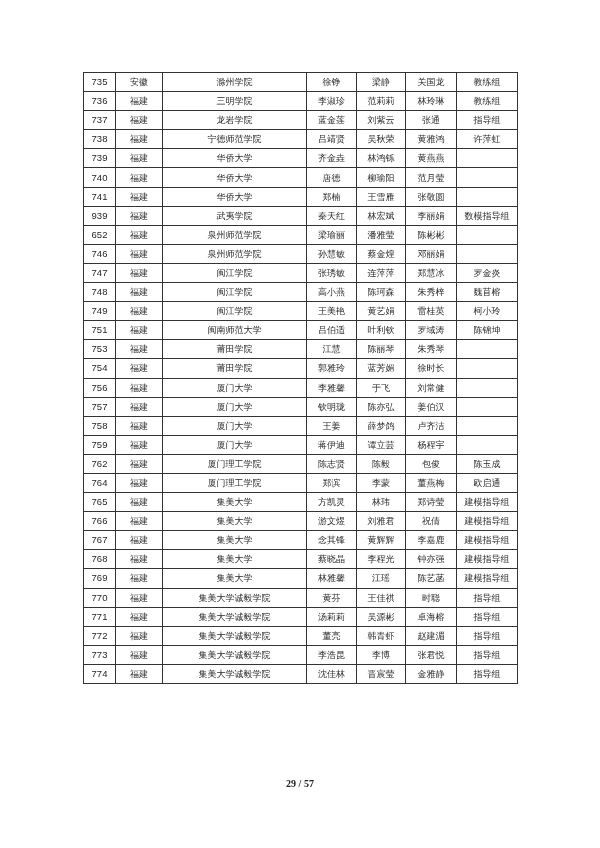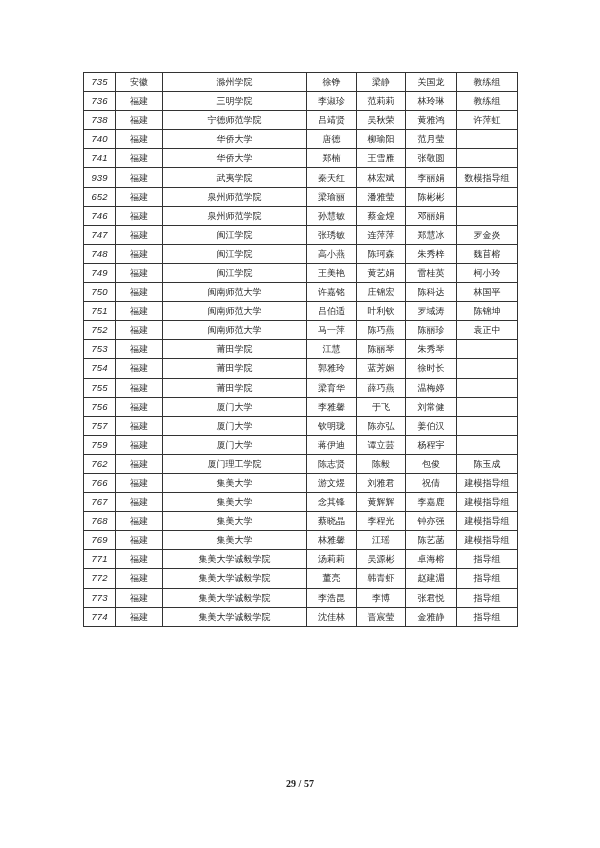--- a/index.html
+++ b/index.html
@@ -33,21 +33,20 @@
       font-size: 9px;
       line-height: 18px;
       white-space: nowrap;
       overflow: hidden;
       color: #2a2a2a;
     }
     .page-table td.c-no {
       font-family: "Liberation Sans", sans-serif;
       font-size: 9.5px;
       color: #1f1f1f;
-      font-style: italic;
     }
     .col-no { width: 32px; }
     .col-prov { width: 47px; }
     .col-school { width: 144px; }
     .col-m1 { width: 50px; }
     .col-m2 { width: 49px; }
     .col-m3 { width: 51px; }
     .col-adv { width: 61px; }
     .page-footer {
       position: absolute;
@@ -87,29 +86,47 @@
       <tr>
         <td class="c-no">736</td>
         <td>福建</td>
         <td>三明学院</td>
         <td>李淑珍</td>
         <td>范莉莉</td>
         <td>林玲琳</td>
         <td>教练组</td>
       </tr>
       <tr>
+        <td class="c-no">737</td>
+        <td>福建</td>
+        <td>龙岩学院</td>
+        <td>蓝金莲</td>
+        <td>刘紫云</td>
+        <td>张通</td>
+        <td>指导组</td>
+      </tr>
+      <tr>
         <td class="c-no">738</td>
         <td>福建</td>
         <td>宁德师范学院</td>
         <td>吕靖贤</td>
         <td>吴秋荣</td>
         <td>黄雅鸿</td>
         <td>许萍虹</td>
       </tr>
       <tr>
+        <td class="c-no">739</td>
+        <td>福建</td>
+        <td>华侨大学</td>
+        <td>齐金垚</td>
+        <td>林鸿铄</td>
+        <td>黄燕燕</td>
+        <td></td>
+      </tr>
+      <tr>
         <td class="c-no">740</td>
         <td>福建</td>
         <td>华侨大学</td>
         <td>唐德</td>
         <td>柳瑜阳</td>
         <td>范月莹</td>
         <td></td>
       </tr>
       <tr>
         <td class="c-no">741</td>
@@ -168,89 +185,71 @@
       <tr>
         <td class="c-no">749</td>
         <td>福建</td>
         <td>闽江学院</td>
         <td>王美艳</td>
         <td>黄艺娟</td>
         <td>雷桂英</td>
         <td>柯小玲</td>
       </tr>
       <tr>
-        <td class="c-no">750</td>
-        <td>福建</td>
-        <td>闽南师范大学</td>
-        <td>许嘉铭</td>
-        <td>庄锦宏</td>
-        <td>陈科达</td>
-        <td>林国平</td>
-      </tr>
-      <tr>
         <td class="c-no">751</td>
         <td>福建</td>
         <td>闽南师范大学</td>
         <td>吕伯适</td>
         <td>叶利钦</td>
         <td>罗域涛</td>
         <td>陈锦坤</td>
       </tr>
       <tr>
-        <td class="c-no">752</td>
-        <td>福建</td>
-        <td>闽南师范大学</td>
-        <td>马一萍</td>
-        <td>陈巧燕</td>
-        <td>陈丽珍</td>
-        <td>袁正中</td>
-      </tr>
-      <tr>
         <td class="c-no">753</td>
         <td>福建</td>
         <td>莆田学院</td>
         <td>江慧</td>
         <td>陈丽琴</td>
         <td>朱秀琴</td>
         <td></td>
       </tr>
       <tr>
         <td class="c-no">754</td>
         <td>福建</td>
         <td>莆田学院</td>
         <td>郭雅玲</td>
         <td>蓝芳媚</td>
         <td>徐时长</td>
         <td></td>
       </tr>
       <tr>
-        <td class="c-no">755</td>
-        <td>福建</td>
-        <td>莆田学院</td>
-        <td>梁育华</td>
-        <td>薛巧燕</td>
-        <td>温梅婷</td>
-        <td></td>
-      </tr>
-      <tr>
         <td class="c-no">756</td>
         <td>福建</td>
         <td>厦门大学</td>
         <td>李雅馨</td>
         <td>于飞</td>
         <td>刘常健</td>
         <td></td>
       </tr>
       <tr>
         <td class="c-no">757</td>
         <td>福建</td>
         <td>厦门大学</td>
         <td>钦明珑</td>
         <td>陈亦弘</td>
         <td>姜伯汉</td>
+        <td></td>
+      </tr>
+      <tr>
+        <td class="c-no">758</td>
+        <td>福建</td>
+        <td>厦门大学</td>
+        <td>王姜</td>
+        <td>薛梦鸽</td>
+        <td>卢齐洁</td>
         <td></td>
       </tr>
       <tr>
         <td class="c-no">759</td>
         <td>福建</td>
         <td>厦门大学</td>
         <td>蒋伊迪</td>
         <td>谭立芸</td>
         <td>杨程宇</td>
         <td></td>
@@ -258,20 +257,38 @@
       <tr>
         <td class="c-no">762</td>
         <td>福建</td>
         <td>厦门理工学院</td>
         <td>陈志贤</td>
         <td>陈毅</td>
         <td>包俊</td>
         <td>陈玉成</td>
       </tr>
       <tr>
+        <td class="c-no">764</td>
+        <td>福建</td>
+        <td>厦门理工学院</td>
+        <td>郑滨</td>
+        <td>李蒙</td>
+        <td>董燕梅</td>
+        <td>欧启通</td>
+      </tr>
+      <tr>
+        <td class="c-no">765</td>
+        <td>福建</td>
+        <td>集美大学</td>
+        <td>方凯灵</td>
+        <td>林玮</td>
+        <td>郑诗莹</td>
+        <td>建模指导组</td>
+      </tr>
+      <tr>
         <td class="c-no">766</td>
         <td>福建</td>
         <td>集美大学</td>
         <td>游文煜</td>
         <td>刘雅君</td>
         <td>祝倩</td>
         <td>建模指导组</td>
       </tr>
       <tr>
         <td class="c-no">767</td>
@@ -292,20 +309,29 @@
         <td>建模指导组</td>
       </tr>
       <tr>
         <td class="c-no">769</td>
         <td>福建</td>
         <td>集美大学</td>
         <td>林雅馨</td>
         <td>江瑶</td>
         <td>陈艺菡</td>
         <td>建模指导组</td>
+      </tr>
+      <tr>
+        <td class="c-no">770</td>
+        <td>福建</td>
+        <td>集美大学诚毅学院</td>
+        <td>黄芬</td>
+        <td>王佳祺</td>
+        <td>时聪</td>
+        <td>指导组</td>
       </tr>
       <tr>
         <td class="c-no">771</td>
         <td>福建</td>
         <td>集美大学诚毅学院</td>
         <td>汤莉莉</td>
         <td>吴源彬</td>
         <td>卓海榕</td>
         <td>指导组</td>
       </tr>

